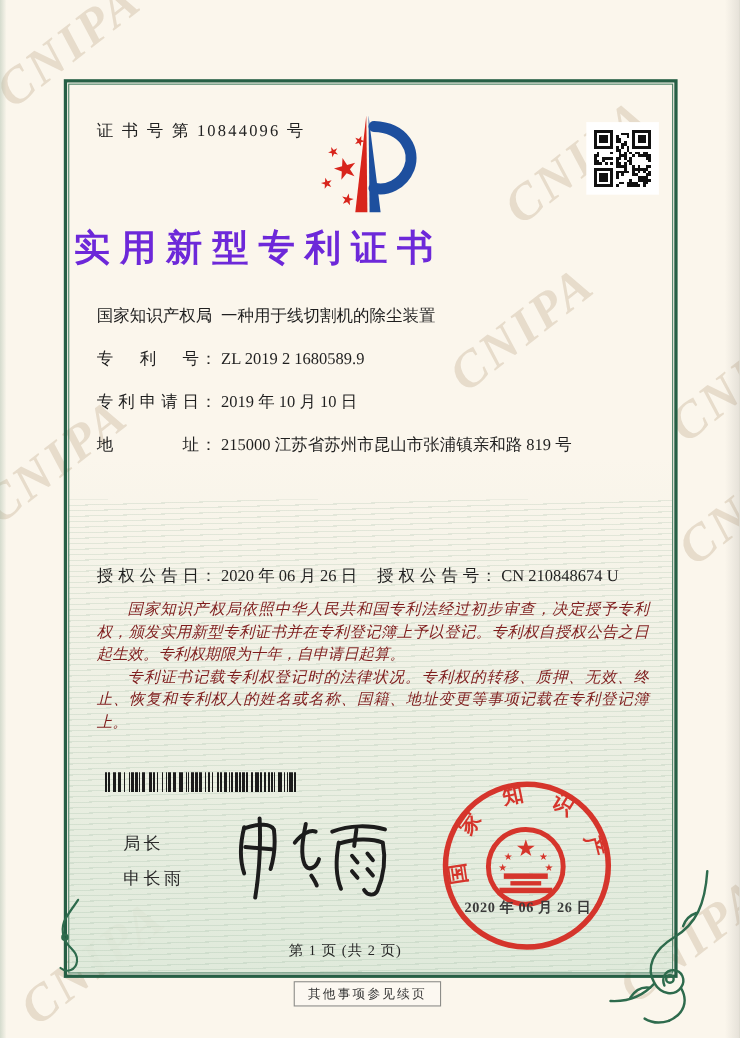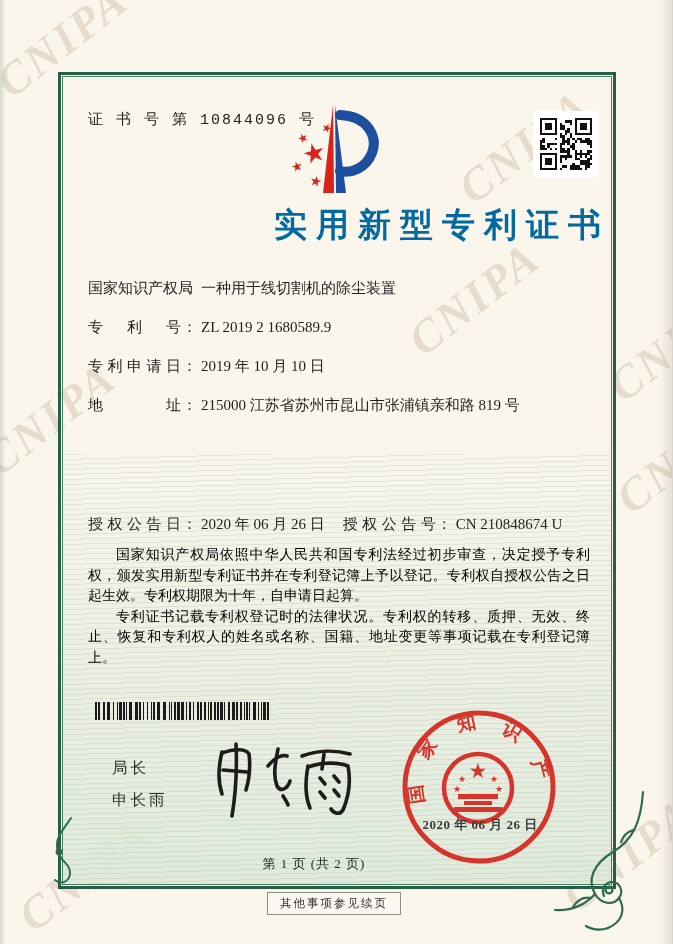--- a/index.html
+++ b/index.html
@@ -21,36 +21,36 @@
     transform:rotate(-38deg);white-space:nowrap;pointer-events:none;}
   
   .frame{position:absolute;left:58px;top:72px;width:558px;height:817px;
     border:3px solid #265f45;box-sizing:border-box;}
   .frame-inner{position:absolute;inset:1px;border:1px solid #477f63;}
   .frame-tint{position:absolute;inset:2px;
     background:linear-gradient(180deg,rgba(231,238,226,0) 42%,rgba(222,233,218,.95) 100%);}
   .frame-lines{position:absolute;left:2px;right:2px;bottom:2px;height:430px;
     background:repeating-linear-gradient(178.5deg,rgba(120,160,132,.17) 0 1px,rgba(0,0,0,0) 1px 5px);}
   
-  .cert-no{position:absolute;left:88px;top:110px;font-size:15px;letter-spacing:2px;color:#222;font-family:Liberation Mono, monospace;}
+  .cert-no{position:absolute;left:88px;top:110px;font-size:15px;letter-spacing:2px;color:#222;}
   .logo{position:absolute;left:288px;top:101px;width:92px;height:97px;}
   .qr-wrap{position:absolute;left:533px;top:111px;width:66px;height:66px;background:#ffffff;
     display:flex;align-items:center;justify-content:center;}
-  .title{position:absolute;left:58px;top:203px;width:552px;text-align:right;
-    font-size:33px;font-weight:bold;letter-spacing:9px;text-indent:9px;color:#0369a1;}
+  .title{position:absolute;left:58px;top:203px;width:552px;text-align:left;
+    font-size:33px;font-weight:bold;letter-spacing:9px;text-indent:9px;color:#6d28d9;}
   .fields{position:absolute;left:88px;top:277px;width:500px;font-size:15px;}
   .field-row{height:23px;line-height:23px;margin-bottom:16px;white-space:nowrap;}
   .flabel{display:inline-block;width:93px;text-align:justify;text-align-last:justify;
     vertical-align:top;}
   .fcolon{display:inline-block;margin:0 4px 0 1px;}
   .grant-row{position:absolute;left:88px;top:513px;width:520px;height:23px;
     line-height:23px;font-size:15px;white-space:nowrap;}
   .grant-gap{display:inline-block;width:18px;}
   .paragraphs{position:absolute;left:88px;top:545px;width:502px;font-size:14px;
-    line-height:20.5px;text-align:justify;color:#000000;}
+    line-height:20.5px;text-align:justify;font-style:italic;color:#7f1d1d;}
   .paragraphs p{margin:0;text-indent:2em;}
   .barcode{position:absolute;left:95px;top:702px;width:175px;height:18px;}
   .signer{position:absolute;left:112px;top:752px;font-size:15.5px;letter-spacing:3px;
     line-height:32px;color:#2a2a2a;}
   .signature{position:absolute;left:196px;top:736px;width:170px;height:88px;}
   .seal{position:absolute;left:398px;top:706px;width:162px;height:162px;opacity:.93;}
   .seal-date{position:absolute;left:406px;top:816px;width:148px;text-align:center;
     font-size:13px;letter-spacing:.5px;color:#3a3a3a;font-weight:bold;}
   .page-no{position:absolute;left:58px;top:855px;width:512px;text-align:center;
     font-size:13px;letter-spacing:1px;color:#262626;}

